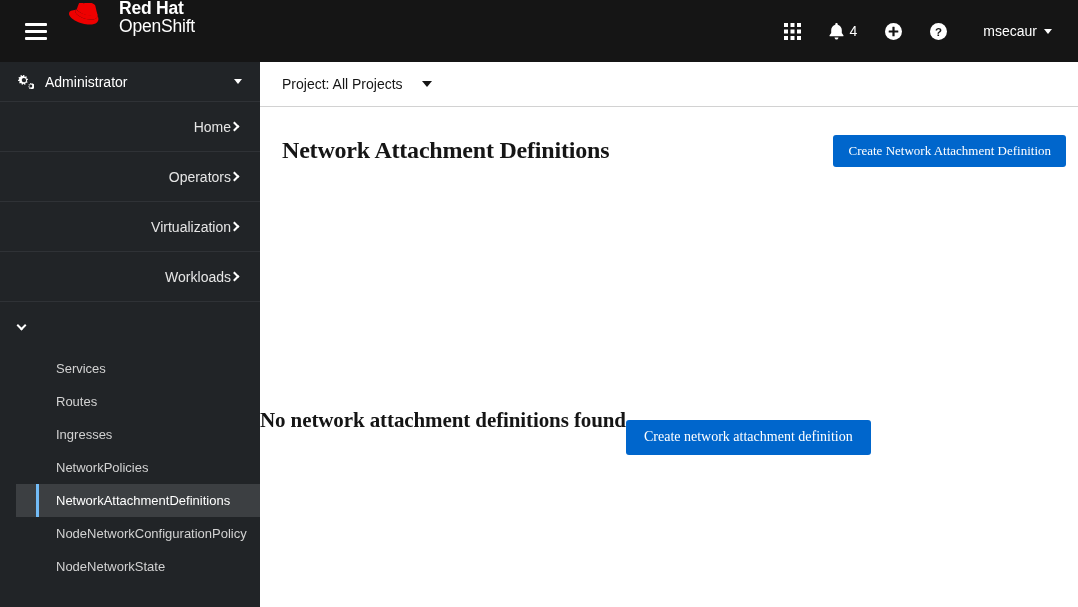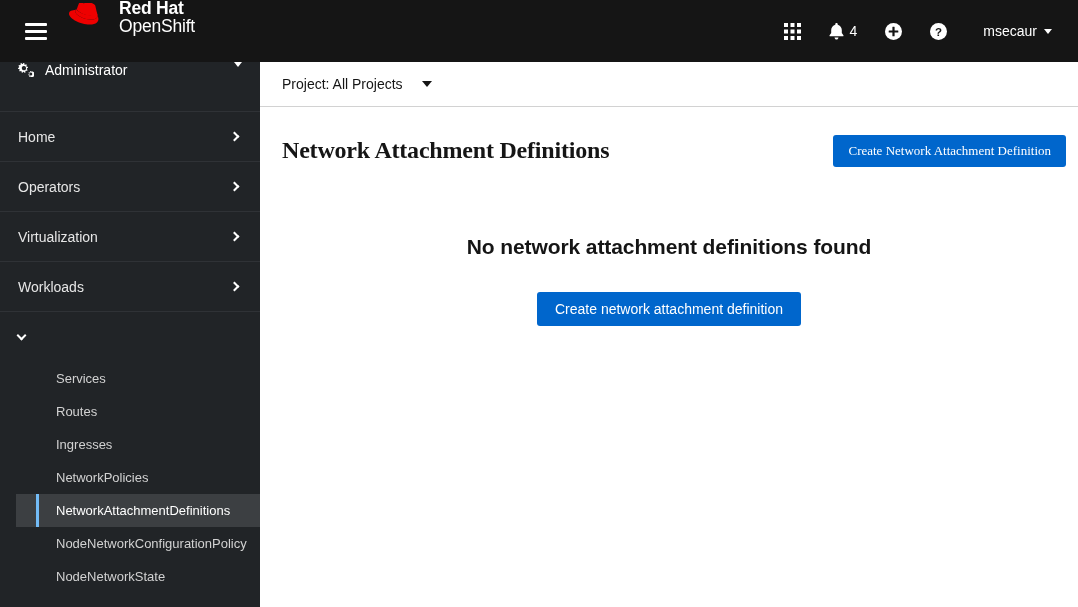--- a/index.html
+++ b/index.html
@@ -145,22 +145,23 @@
   .sidebar {
     flex: 0 0 260px;
     width: 260px;
     background: #212427;
     overflow: hidden;
     position: relative;
     z-index: 20;
   }
 
   .perspective {
-    height: 50px;
-    display: flex;
+    height: 40px;
+    display: flex;
+    align-items: center;
     padding: 0 18px 0 18px;
     color: #ffffff;
     font-size: 14px;
     cursor: pointer;
     border-bottom: 1px solid #2f3236;
   }
   .perspective .cogs-icon {
     flex: 0 0 auto;
     margin-right: 11px;
     display: block;
@@ -181,21 +182,21 @@
     height: 50px;
     display: flex;
     align-items: center;
     padding: 0 18px 0 18px;
     color: #e6e6e6;
     font-size: 14px;
     cursor: pointer;
     border-bottom: 1px solid #2f3236;
     position: relative;
   }
-  .nav-item .ni-label { flex: 1 1 auto; }
+  .nav-item .ni-label { flex: 1 1 auto; text-align: right; }
   .chevron-right {
     width: 7px;
     height: 7px;
     border-right: 2.4px solid #ffffff;
     border-bottom: 2.4px solid #ffffff;
     transform: rotate(-45deg);
     margin-right: 4px;
   }
   .chevron-down-nav {
     width: 7px;
@@ -293,23 +294,24 @@
     font-family: inherit;
     padding: 8px 15px;
     cursor: pointer;
     line-height: 1.2;
     white-space: nowrap;
   }
 
   .empty-state {
     flex: 1 1 auto;
     display: flex;
-    flex-direction: column;
+    flex-direction: row;
     align-items: center;
     padding-top: 50px;
+    font-family: Liberation Serif, serif;
   }
   .empty-title {
     font-size: 21px;
     font-weight: bold;
     color: #151515;
     letter-spacing: -0.1px;
   }
   .empty-action {
     margin-top: 33px;
   }

